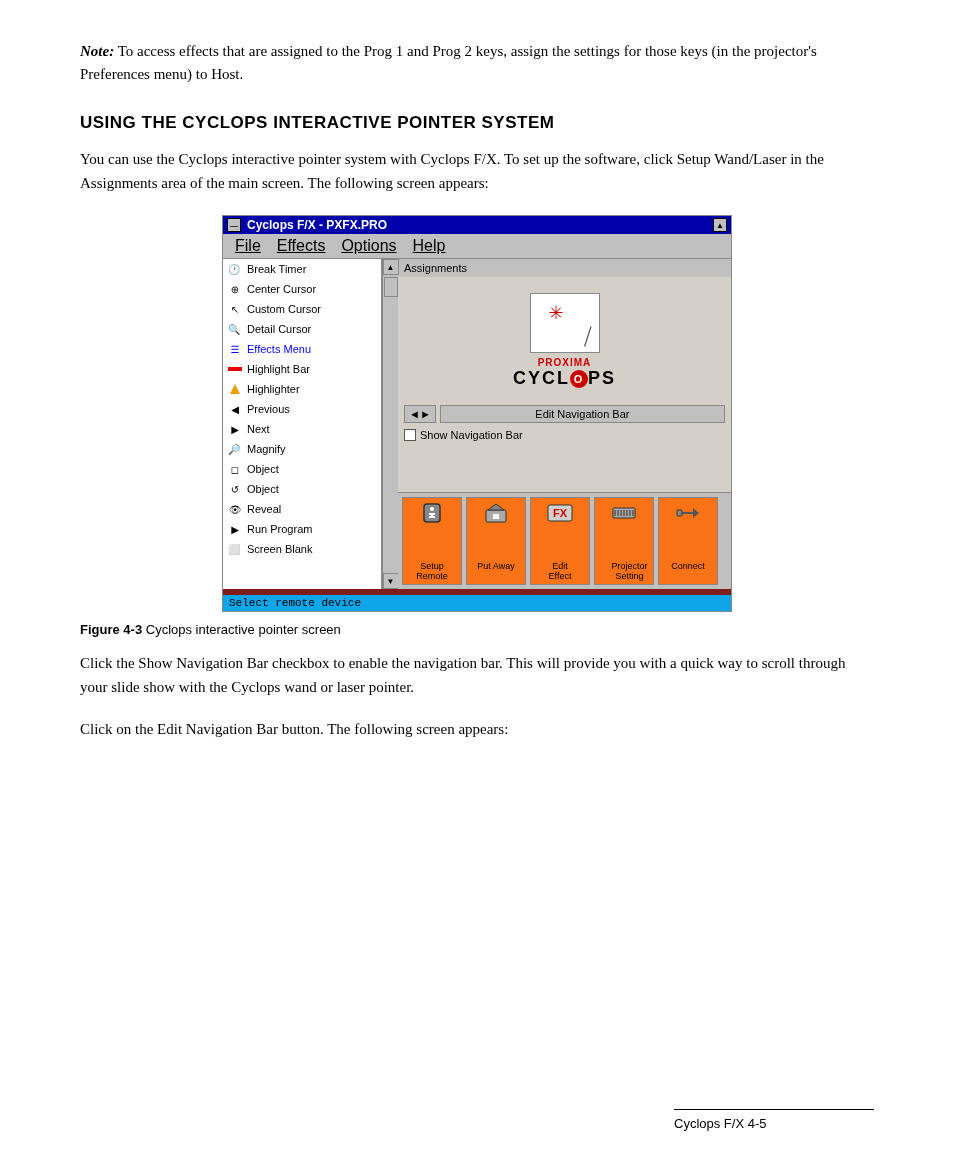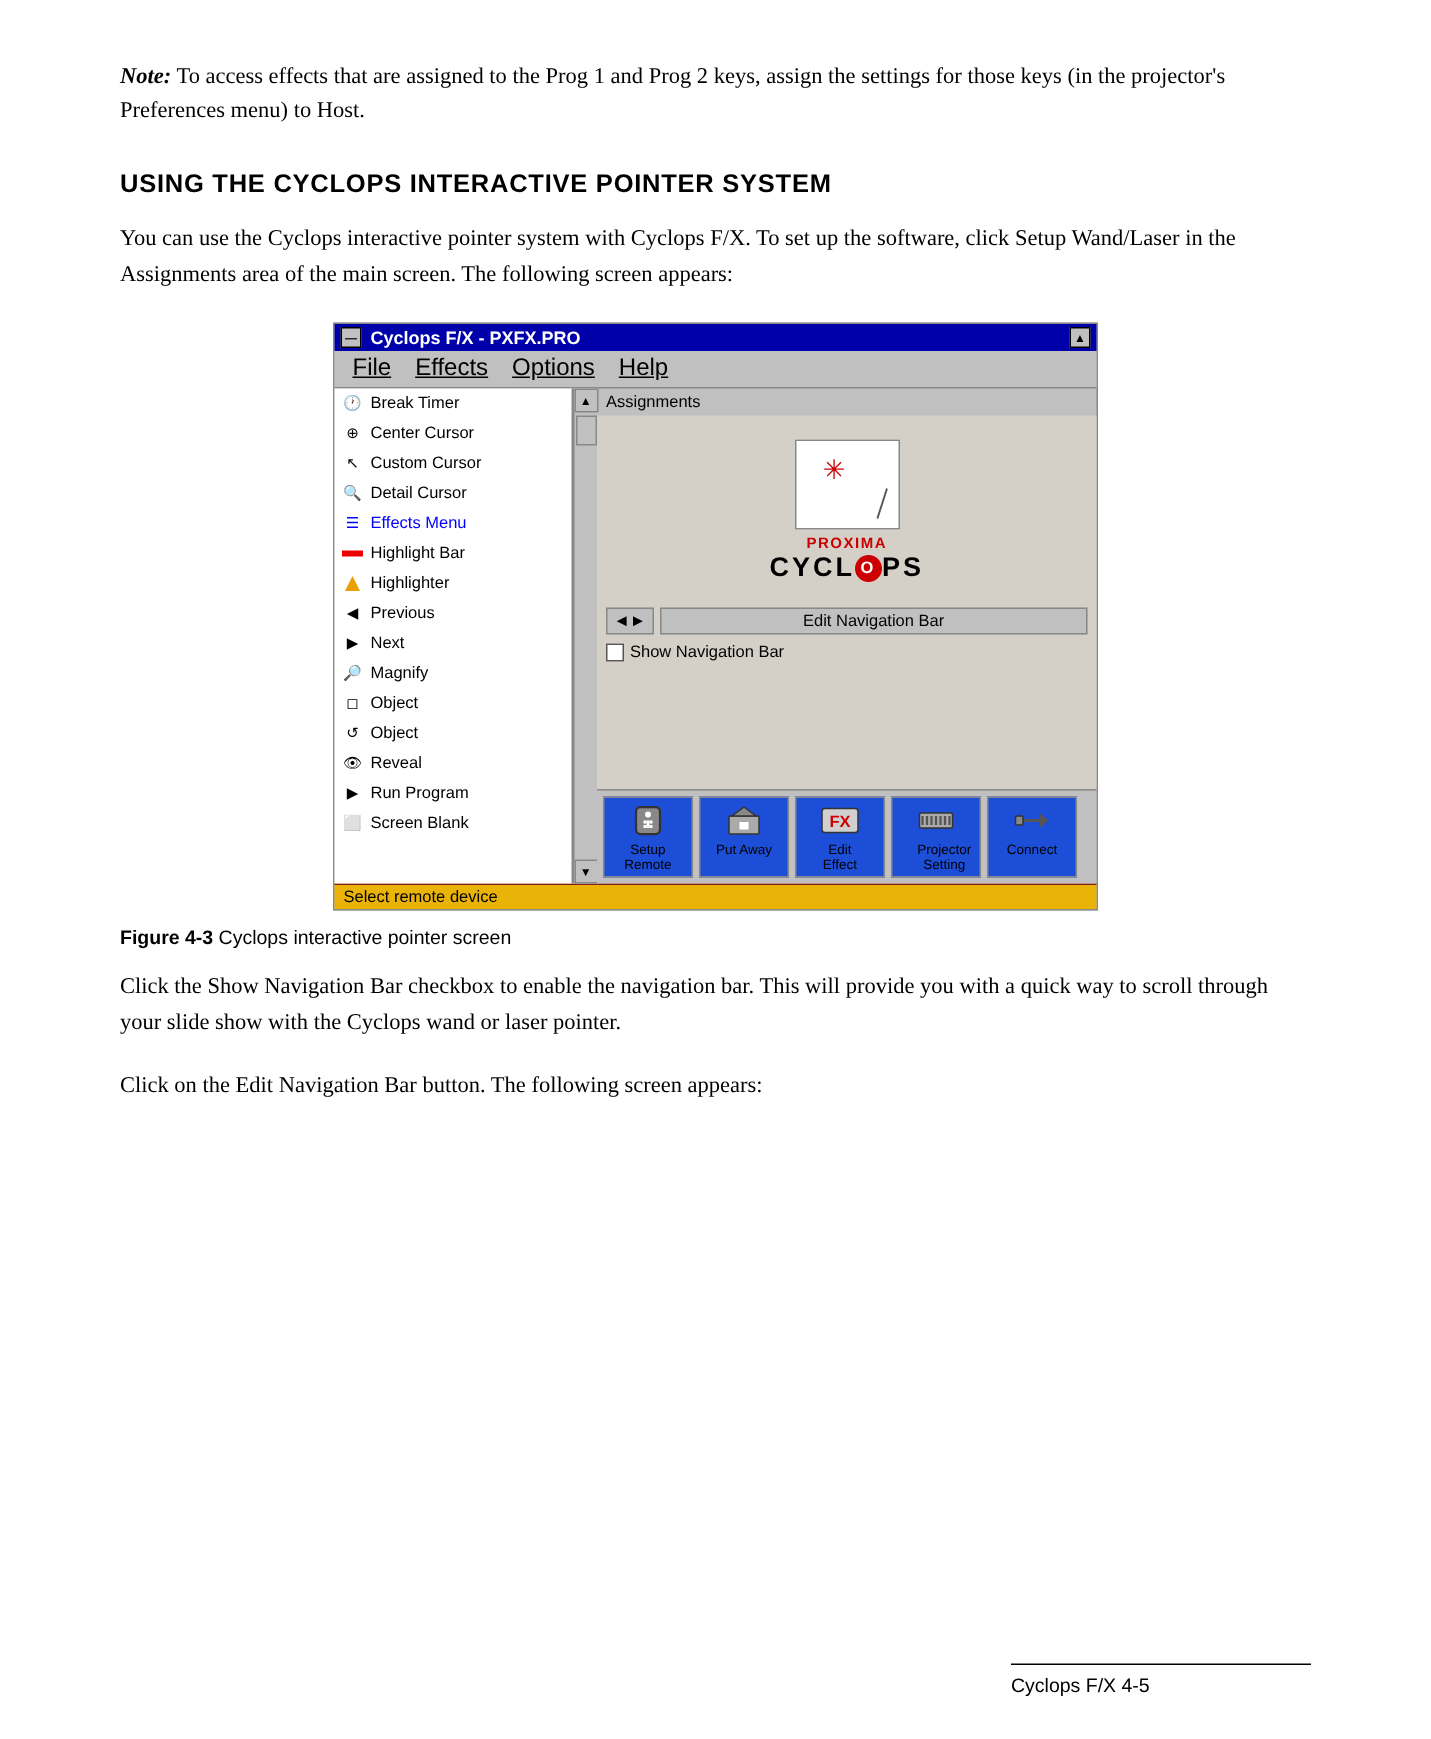--- a/index.html
+++ b/index.html
@@ -270,39 +270,41 @@
       border-top: 1px solid #888;
       padding: 4px;
       gap: 4px;
     }
     .toolbar-btn {
       display: flex;
       flex-direction: column;
       align-items: center;
       width: 60px;
       padding: 3px;
-      background: #1d4ed8;
+      background: #f97316;
       border: 1px solid #888;
       cursor: pointer;
       font-size: 9px;
       text-align: center;
+      gap: 34px;
     }
     .toolbar-btn-icon {
       width: 28px;
       height: 24px;
       display: flex;
       align-items: center;
       justify-content: center;
       margin-bottom: 2px;
     }
     .win-statusbar {
-      background: #eab308;
-      border-top: 1px solid #7f1d1d;
+      background: #0ea5e9;
+      border-top: 6px solid #7f1d1d;
       padding: 2px 6px;
       font-size: 11px;
+      font-family: Liberation Mono, monospace;
     }
     
     .figure-caption {
       font-family: Arial, Helvetica, sans-serif;
       font-size: 13px;
       margin: 8px 0 14px 0;
       text-align: left;
     }
     .figure-caption strong {
       font-weight: bold;

